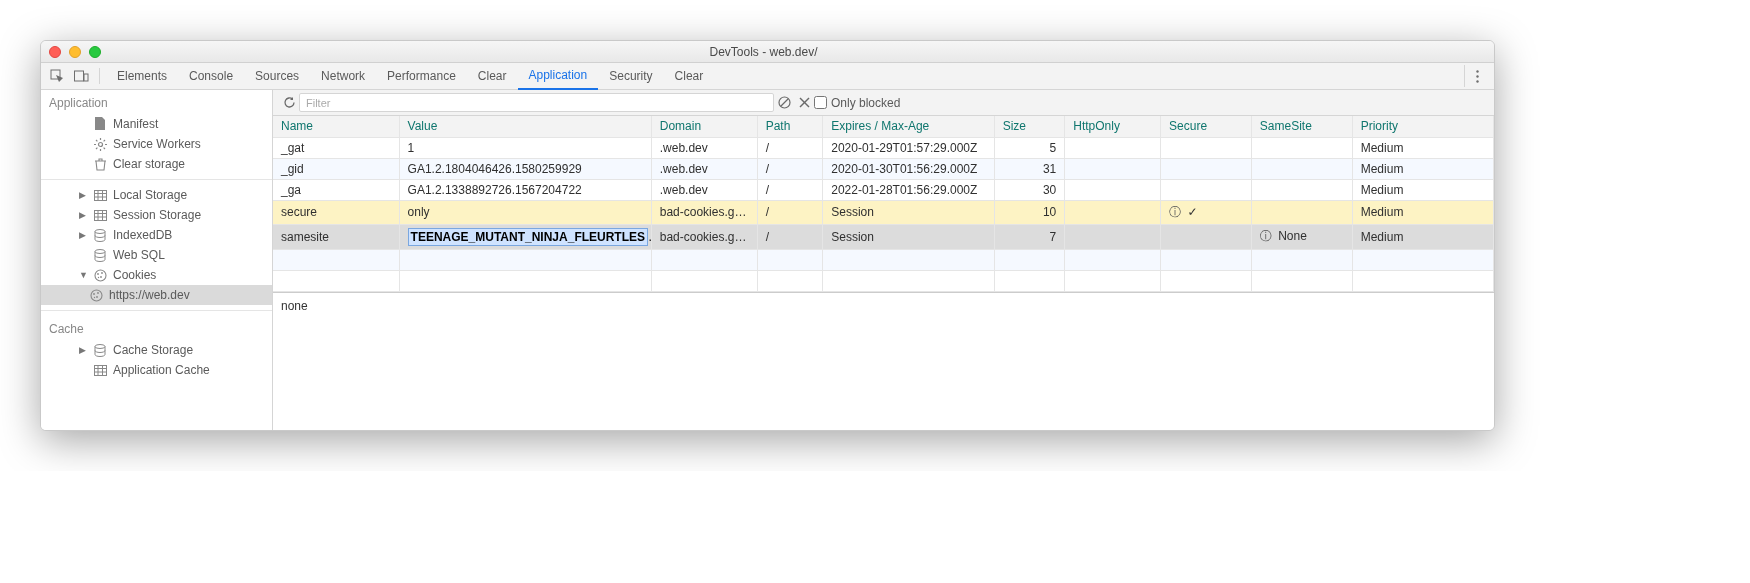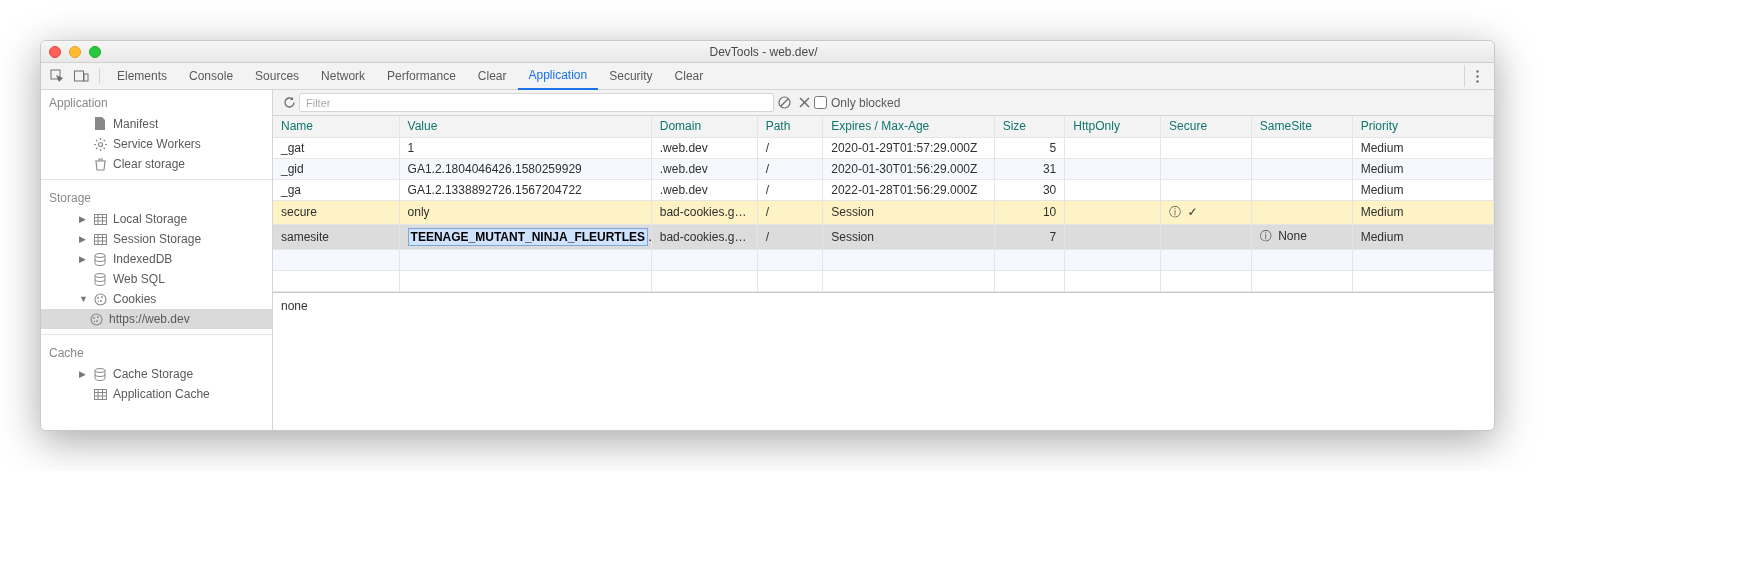--- a/index.html
+++ b/index.html
@@ -181,21 +181,20 @@
         <div class="sb-item child">
           <span class="sb-arrow"></span>
           <span class="sb-icon">
             <svg width="11" height="13" viewBox="0 0 11 13">
               <path d="M1 3h9l-1 9H2zM0 3h11M4 1h3v2H4z" fill="none" stroke="#888" stroke-width="1.1"></path>
             </svg>
           </span>
           <span>Clear storage</span>
         </div>
         <div class="sb-divider"></div>
-        <div class="sb-group-title">Storage</div>
         <div class="sb-item child">
           <span class="sb-arrow">▶</span>
           <span class="sb-icon">
             <svg width="13" height="11" viewBox="0 0 13 11">
               <rect x="0.5" y="0.5" width="12" height="10" fill="none" stroke="#888"></rect>
               <line x1="0" y1="3.5" x2="13" y2="3.5" stroke="#888"></line>
               <line x1="0" y1="7" x2="13" y2="7" stroke="#888"></line>
               <line x1="4" y1="0" x2="4" y2="11" stroke="#888"></line>
               <line x1="8.5" y1="0" x2="8.5" y2="11" stroke="#888"></line>
             </svg>

